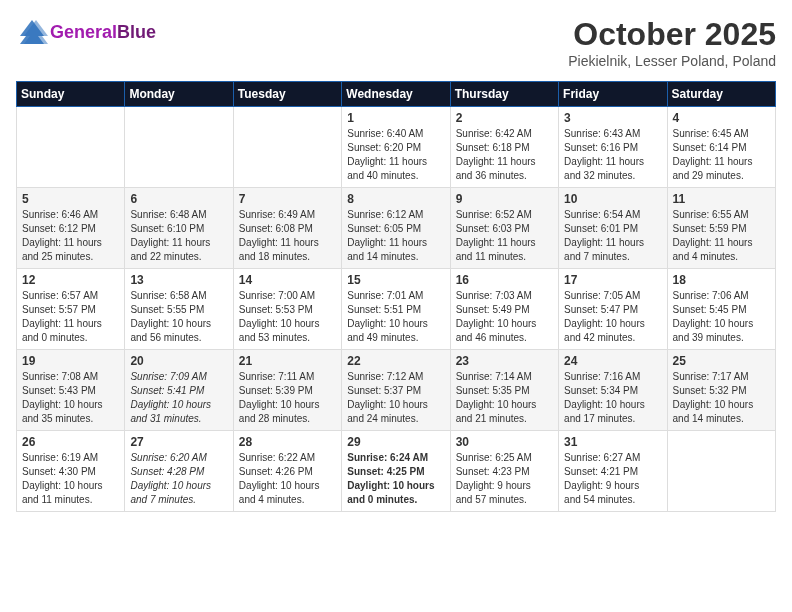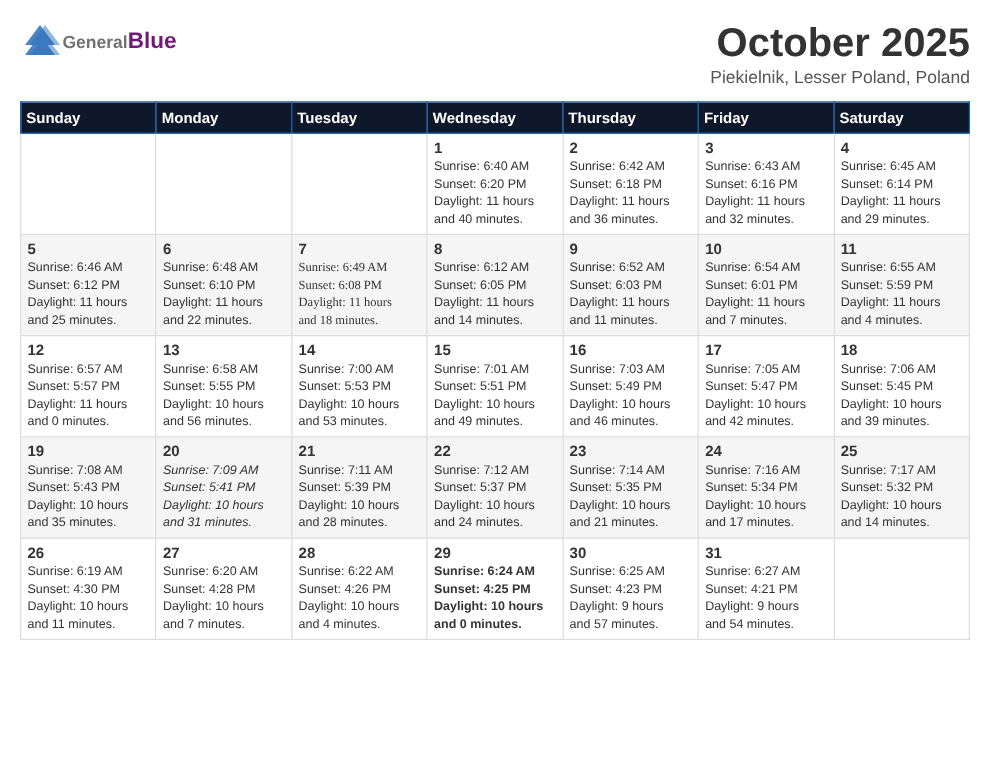--- a/index.html
+++ b/index.html
@@ -83,21 +83,21 @@
 <body>
 
 <div class="header">
   <div class="logo">
     <div class="logo-text-row">
       <svg width="32" height="32" viewBox="0 0 32 32">
         <polygon points="16,4 28,20 22,20 28,28 4,28 10,20 4,20" fill="#2a6ebb" opacity="0.85"></polygon>
         <polygon points="20,4 32,20 26,20 32,28 8,28 14,20 8,20" fill="#2a6ebb" opacity="0.5"></polygon>
       </svg>
       <div>
-        <span style="font-size:14px;font-weight:bold;color:#737373;text-align:center;">General</span><span style="font-size:18px;font-weight:bold;color:#701a75;">Blue</span>
+        <span style="font-size:18px;font-weight:bold;color:#a21caf;text-align:center;">General</span><span style="font-size:18px;font-weight:bold;color:#701a75;">Blue</span>
       </div>
     </div>
   </div>
   <div class="title-block">
     <div class="month-title">October 2025</div>
     <div class="location">Piekielnik, Lesser Poland, Poland</div>
   </div>
 </div>
 
 <table class="calendar">
@@ -156,21 +156,21 @@
         </td>
         <td>
           <span class="day-num">6</span>
           <div class="day-info" style="white-space: pre-line;">Sunrise: 6:48 AM
 Sunset: 6:10 PM
 Daylight: 11 hours
 and 22 minutes.</div>
         </td>
         <td>
           <span class="day-num">7</span>
-          <div class="day-info" style="white-space: pre-line; font-family: Liberation Serif, serif;">Sunrise: 6:49 AM
+          <div class="day-info" style="white-space: pre-line;">Sunrise: 6:49 AM
 Sunset: 6:08 PM
 Daylight: 11 hours
 and 18 minutes.</div>
         </td>
         <td>
           <span class="day-num">8</span>
           <div class="day-info" style="white-space: pre-line;">Sunrise: 6:12 AM
 Sunset: 6:05 PM
 Daylight: 11 hours
 and 14 minutes.</div>
@@ -302,21 +302,21 @@
       <tr>
         <td>
           <span class="day-num">26</span>
           <div class="day-info" style="white-space: pre-line;">Sunrise: 6:19 AM
 Sunset: 4:30 PM
 Daylight: 10 hours
 and 11 minutes.</div>
         </td>
         <td>
           <span class="day-num">27</span>
-          <div class="day-info" style="white-space: pre-line;">Sunrise: 6:20 AM
+          <div class="day-info" style="white-space: pre-line; font-style: italic;">Sunrise: 6:20 AM
 Sunset: 4:28 PM
 Daylight: 10 hours
 and 7 minutes.</div>
         </td>
         <td>
           <span class="day-num">28</span>
           <div class="day-info" style="white-space: pre-line;">Sunrise: 6:22 AM
 Sunset: 4:26 PM
 Daylight: 10 hours
 and 4 minutes.</div>

